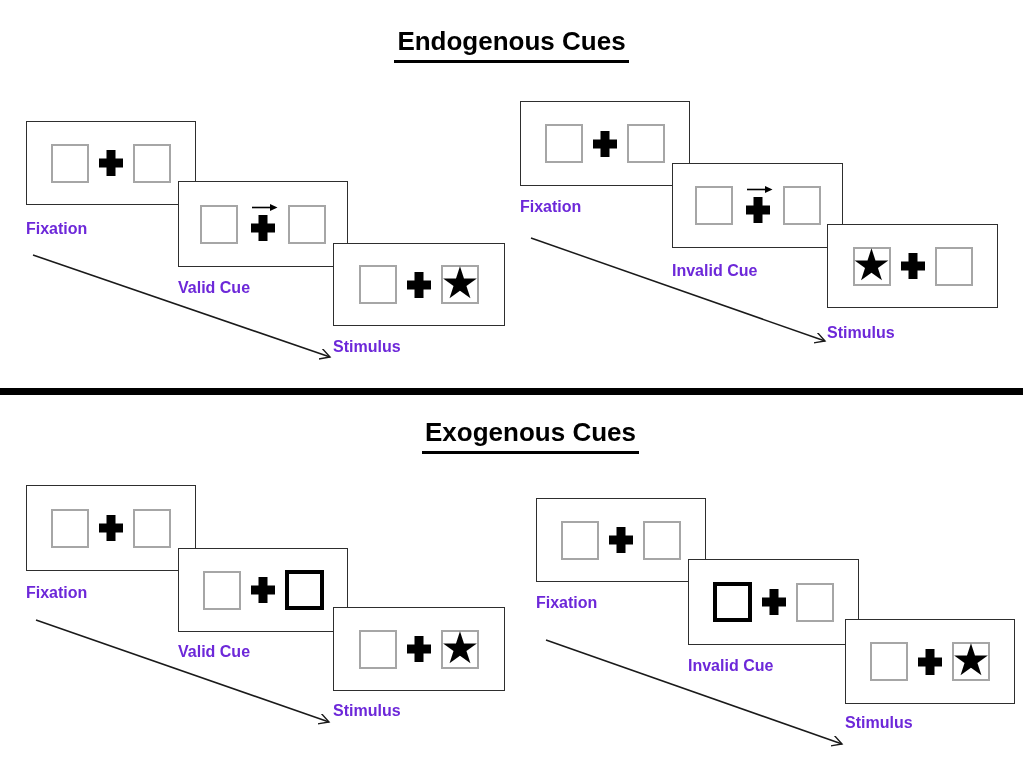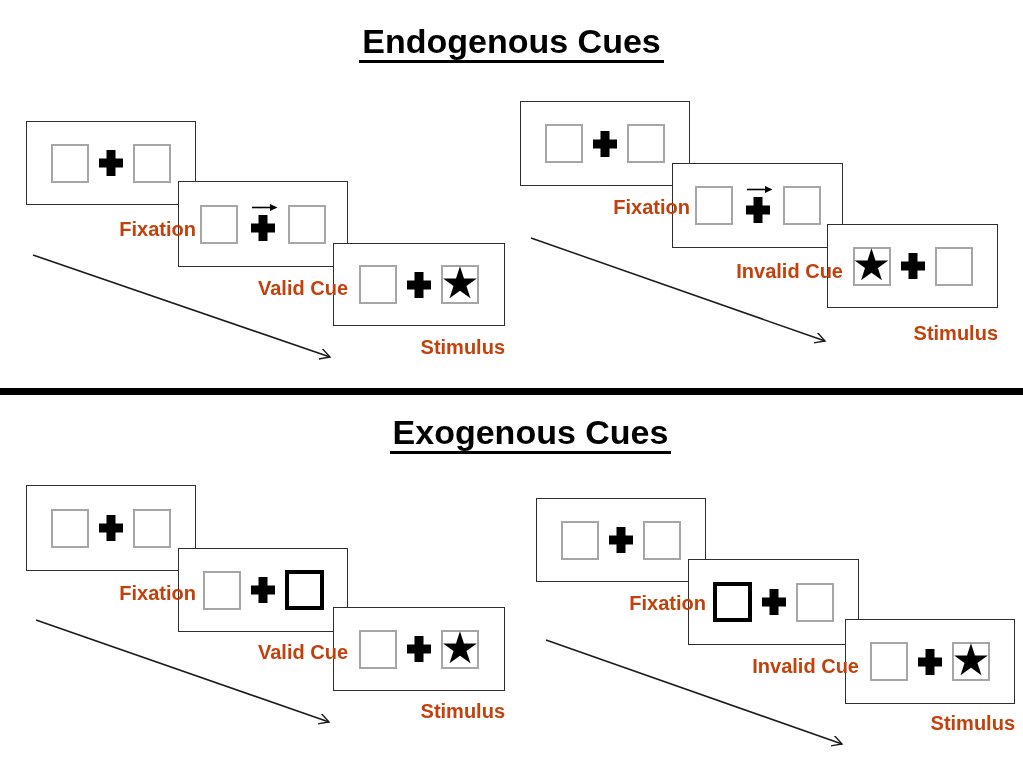--- a/index.html
+++ b/index.html
@@ -3,21 +3,21 @@
 <meta charset="utf-8">
 <style>
   html,body{margin:0;padding:0;background:#fff;}
   .stage{
     position:relative;width:1023px;height:767px;background:#ffffff;
     font-family:"Liberation Sans",sans-serif;color:#000;overflow:hidden;
   }
   .arrows-overlay{position:absolute;left:0;top:0;pointer-events:none;}
   .section-title{
     position:absolute;left:0;width:100%;text-align:center;
-    font-size:34px;font-weight:bold;line-height:34px;color:#000;
+    font-size:26px;font-weight:bold;line-height:34px;color:#000;
   }
   .section-title .underlined{
     display:inline-block;border-bottom:3px solid #000;padding:0 3px 2px 3px;
   }
   .divider{position:absolute;left:0;width:100%;height:7px;background:#000;}
   .panel{
     position:absolute;box-sizing:border-box;background:#ffffff;
     border:1.5px solid #2e2e2e;
     display:flex;align-items:center;justify-content:center;gap:10px;
   }
@@ -39,22 +39,22 @@
   .cross::after{
     content:"";position:absolute;top:50%;left:0;transform:translateY(-50%);
     width:100%;height:9px;background:#000;
   }
   .cue-center{
     display:flex;flex-direction:column;align-items:center;gap:3px;
     position:relative;top:-2px;
   }
   .cue-arrow{display:block;margin-left:4px;}
   .plabel{
-    position:absolute;font-size:20px;font-weight:bold;text-align:right;
-    color:#c2410c;line-height:22px;white-space:nowrap;
+    position:absolute;font-size:16px;font-weight:bold;text-align:left;
+    color:#6d28d9;line-height:22px;white-space:nowrap;
   }
 </style>
 </head>
 <body>
 
 <div class="stage">
 
   <svg class="arrows-overlay" width="1023" height="767" viewBox="0 0 1023 767">
     <defs>
       <marker id="ah" markerUnits="userSpaceOnUse" markerWidth="14" markerHeight="13" refX="10" refY="5.5" orient="auto">

